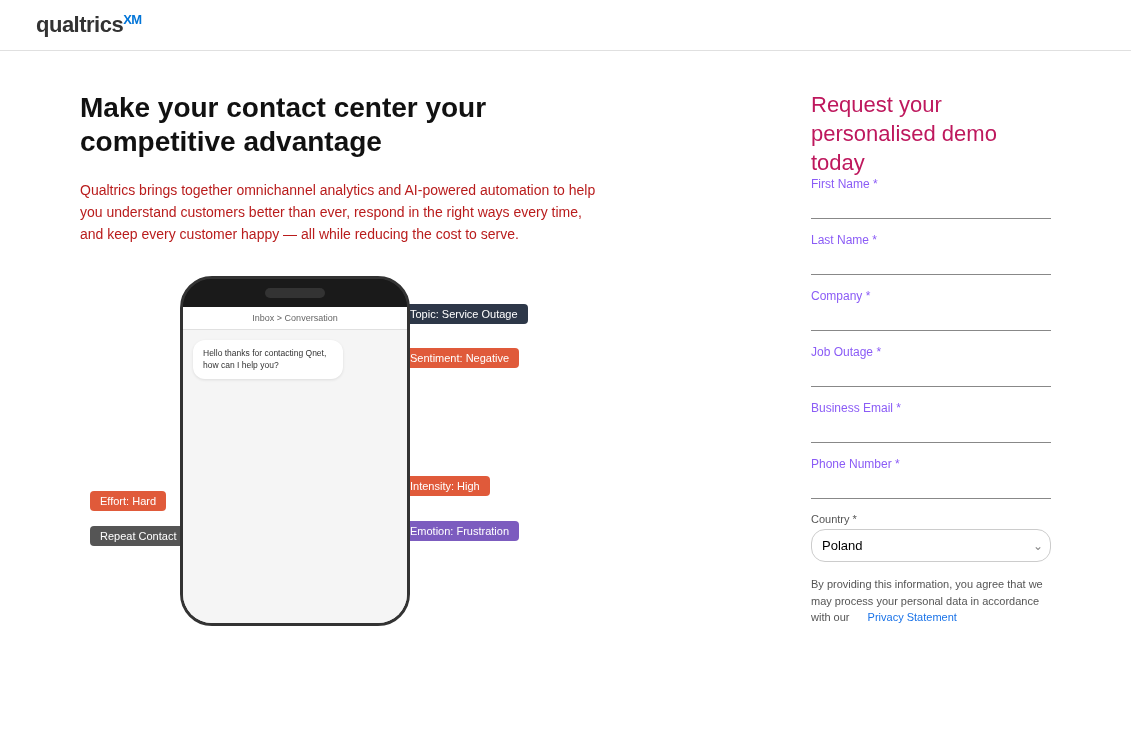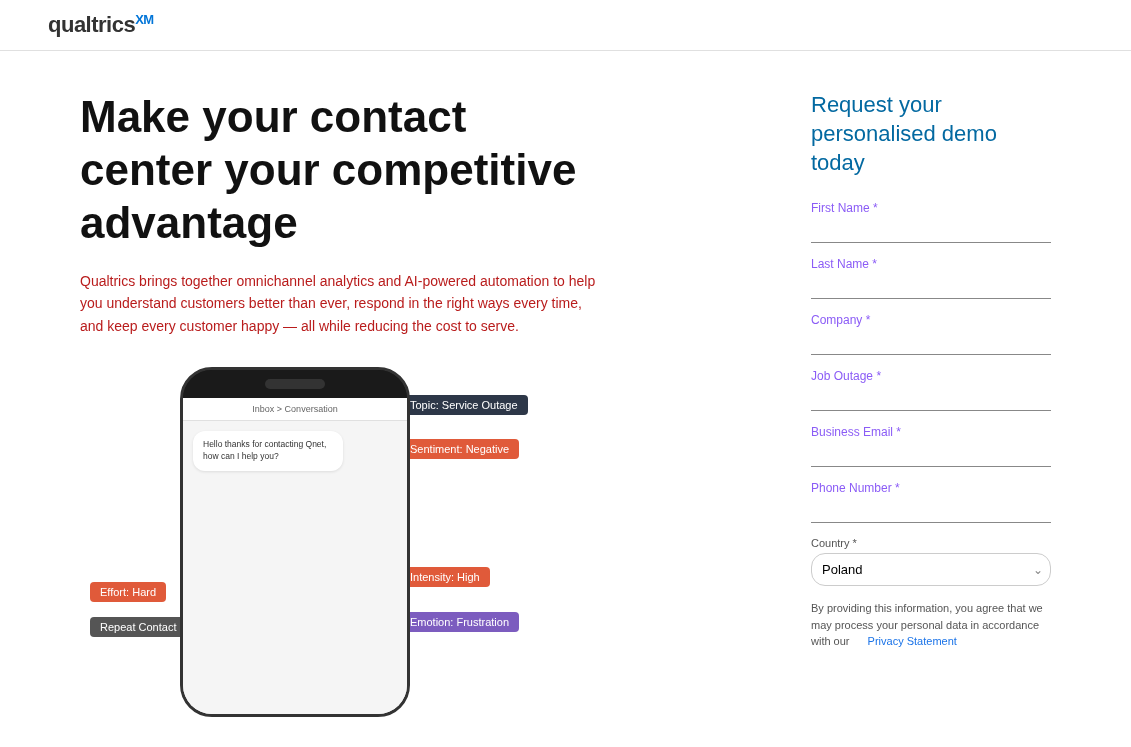--- a/index.html
+++ b/index.html
@@ -1,21 +1,21 @@
 <!DOCTYPE html>
 <html><head>
   <meta charset="utf-8">
   <style>
     * { margin: 0; padding: 0; box-sizing: border-box; }
     body { font-family: Arial, sans-serif; background: #fff; color: #333; }
 
     
     .header {
       border-bottom: 1px solid #e0e0e0;
-      padding: 12px 48px;
+      padding: 12px 36px;
       display: flex;
       align-items: center;
     }
     .logo-text {
       font-size: 22px;
       font-weight: bold;
       color: #333;
       letter-spacing: -0.5px;
     }
     .logo-xm {
@@ -32,21 +32,21 @@
       gap: 60px;
       max-width: 1131px;
       margin: 0 auto;
     }
 
     
     .left-col {
       flex: 1.1;
     }
     .headline {
-      font-size: 44px;
+      font-size: 28px;
       font-weight: 900;
       line-height: 1.2;
       color: #111;
       margin-bottom: 20px;
       max-width: 520px;
     }
     .description {
       font-size: 14px;
       line-height: 1.6;
       color: #b91c1c;
@@ -178,23 +178,22 @@
     }
 
     
     .right-col {
       width: 240px;
       flex-shrink: 0;
     }
     .form-title {
       font-size: 22px;
       font-weight: 400;
-      color: #0369a1;
+      color: #be185d;
       line-height: 1.3;
-      margin-bottom: 24px;
     }
     .form-field {
       margin-bottom: 14px;
     }
     .form-label {
       display: block;
       font-size: 12px;
       color: #8b5cf6;
       margin-bottom: 4px;
     }

